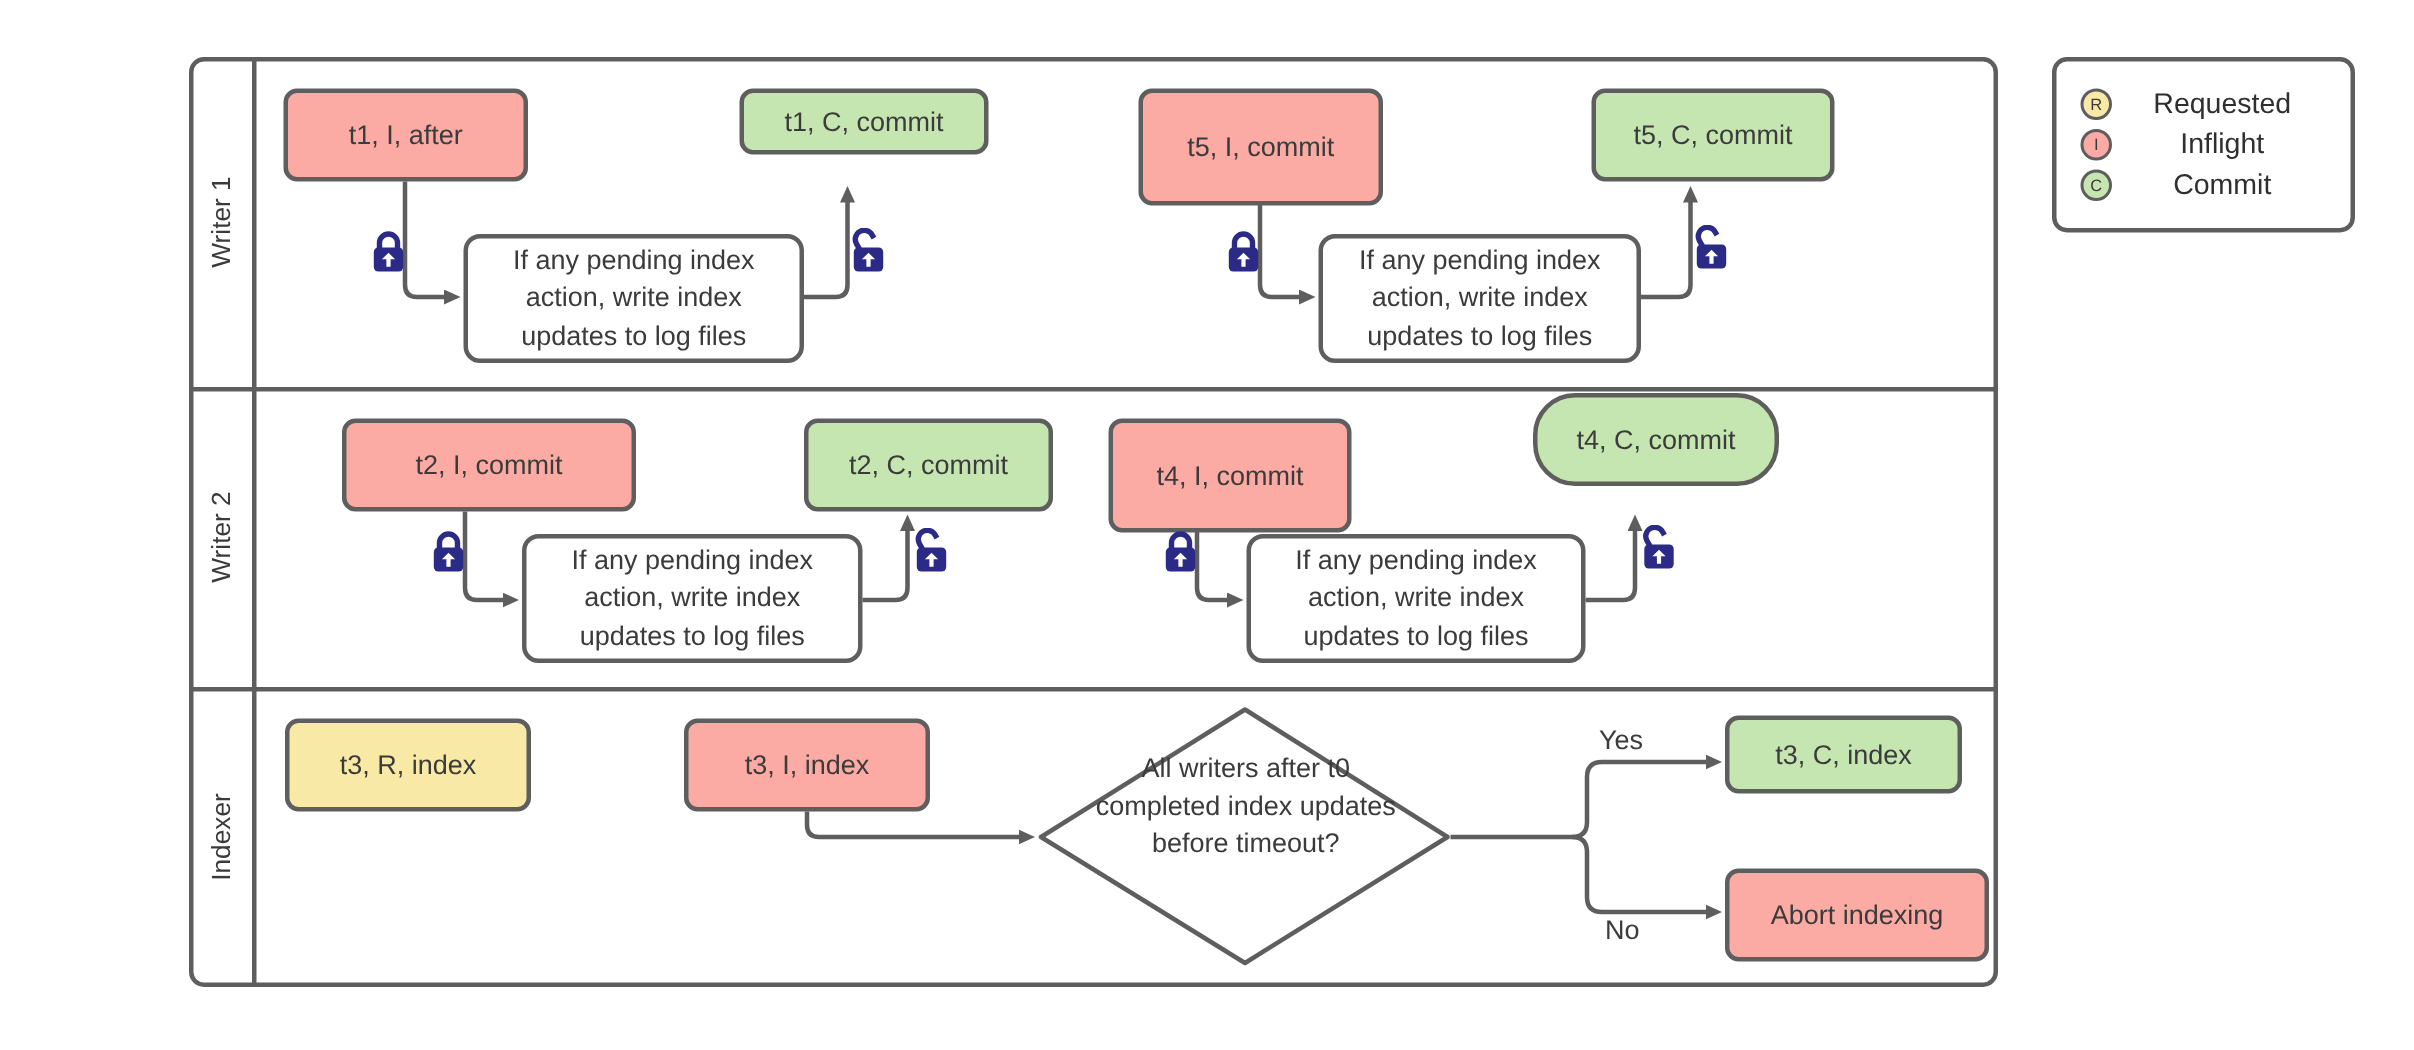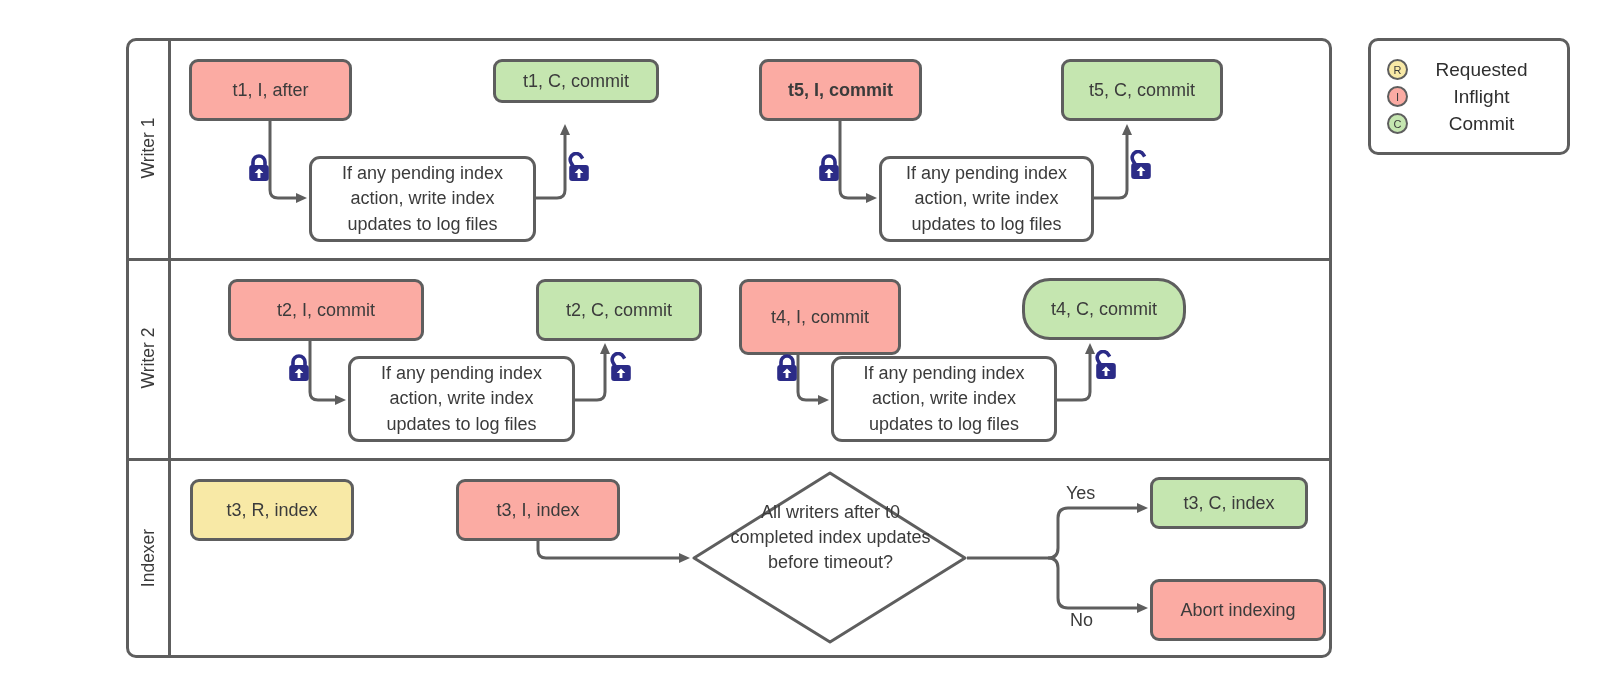--- a/index.html
+++ b/index.html
@@ -102,29 +102,29 @@
   <div class="vline"></div>
   <div class="hdiv" style="top:258px;"></div>
   <div class="hdiv" style="top:458px;"></div>
 
   <div class="lane-label" style="left:148px;top:148px;">Writer 1</div>
   <div class="lane-label" style="left:148px;top:358px;">Writer 2</div>
   <div class="lane-label" style="left:148px;top:558px;">Indexer</div>
 
   <div class="node pink" style="left:189px;top:59px;width:163px;height:62px;">t1, I, after</div>
   <div class="node green" style="left:493px;top:59px;width:166px;height:44px;">t1, C, commit</div>
-  <div class="node pink" style="left:759px;top:59px;width:163px;height:62px;font-weight:bold;">t5, I, commit</div>
+  <div class="node pink" style="left:759px;top:59px;width:163px;height:78px;">t5, I, commit</div>
   <div class="node green" style="left:1061px;top:59px;width:162px;height:62px;">t5, C, commit</div>
   <div class="node process" style="left:309px;top:156px;width:227px;height:86px;">If any pending index action, write index updates to log files</div>
   <div class="node process" style="left:879px;top:156px;width:215px;height:86px;">If any pending index action, write index updates to log files</div>
 
   <div class="node pink" style="left:228px;top:279px;width:196px;height:62px;">t2, I, commit</div>
   <div class="node green" style="left:536px;top:279px;width:166px;height:62px;">t2, C, commit</div>
   <div class="node pink" style="left:739px;top:279px;width:162px;height:76px;">t4, I, commit</div>
-  <div class="node green" style="left:1022px;top:278px;width:164px;height:62px;border-radius:28px;">t4, C, commit</div>
+  <div class="node green" style="left:1022px;top:262px;width:164px;height:62px;border-radius:28px;">t4, C, commit</div>
   <div class="node process" style="left:348px;top:356px;width:227px;height:86px;">If any pending index action, write index updates to log files</div>
   <div class="node process" style="left:831px;top:356px;width:226px;height:86px;">If any pending index action, write index updates to log files</div>
 
   <div class="node yellow" style="left:190px;top:479px;width:164px;height:62px;">t3, R, index</div>
   <div class="node pink" style="left:456px;top:479px;width:164px;height:62px;">t3, I, index</div>
   <div class="decision-text">All writers after t0 completed index updates before timeout?</div>
   <div class="node green" style="left:1150px;top:477px;width:158px;height:52px;">t3, C, index</div>
   <div class="node pink" style="left:1150px;top:579px;width:176px;height:62px;">Abort indexing</div>
 
   <div class="edge-label" style="left:1066px;top:483px;">Yes</div>

